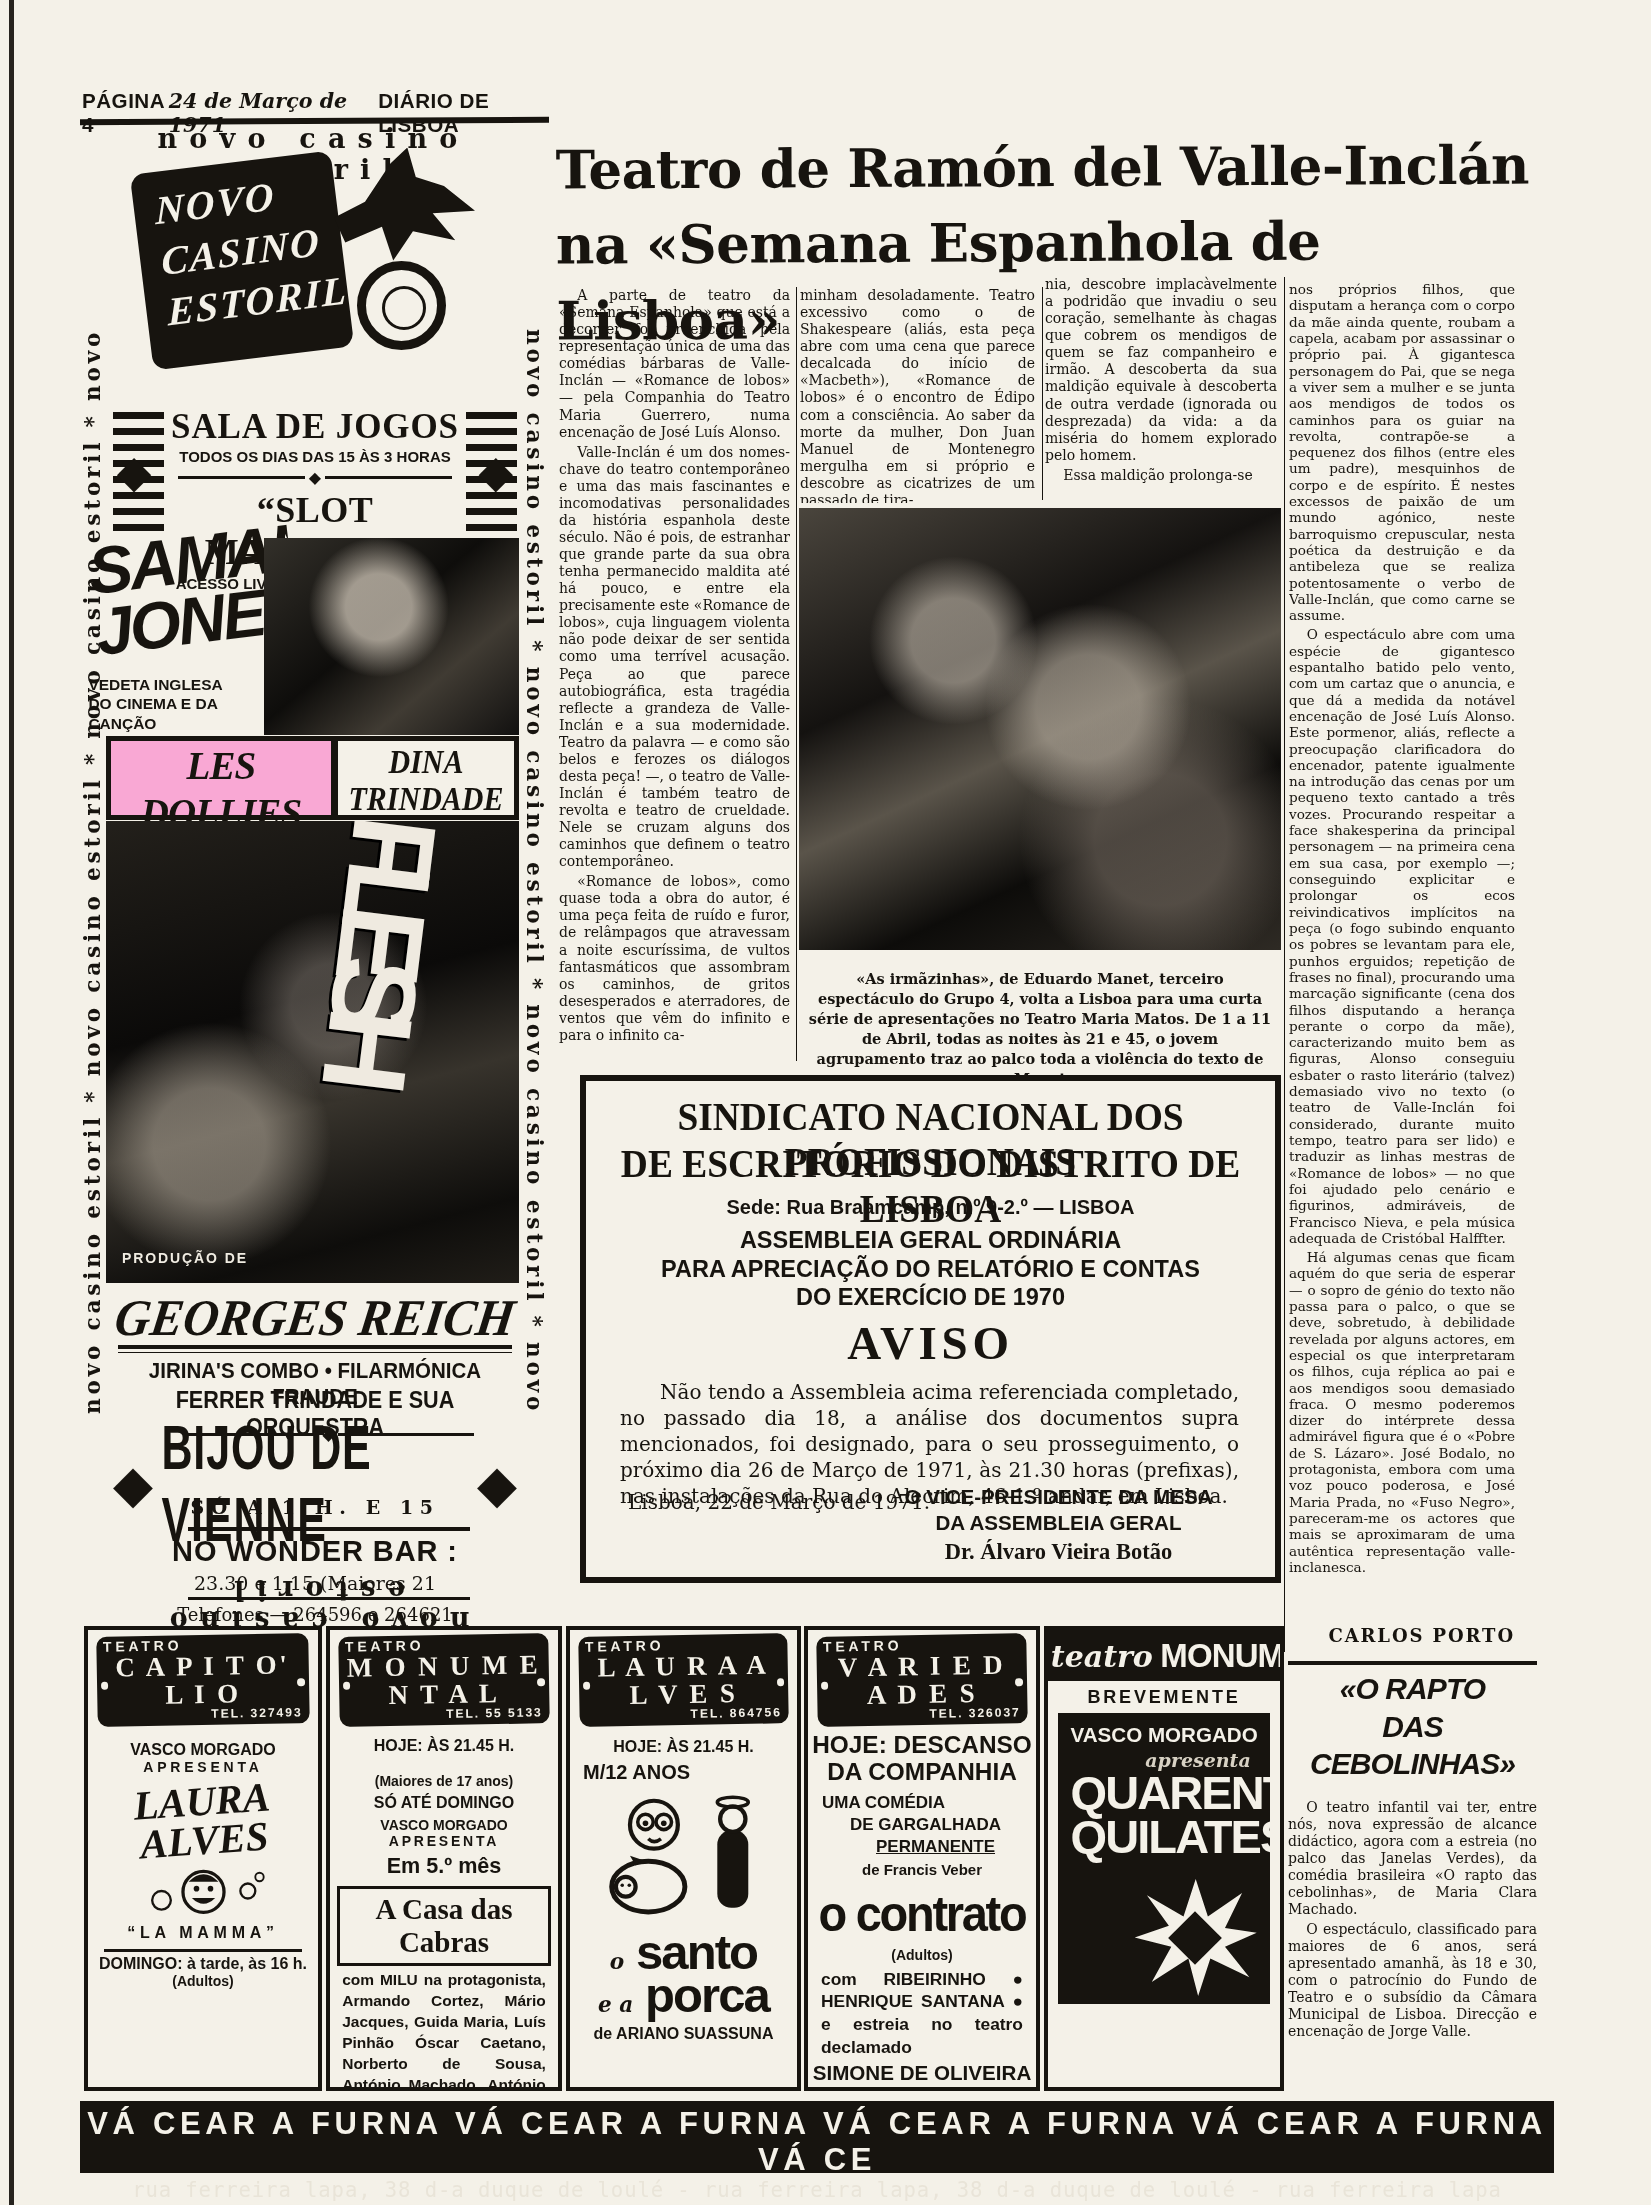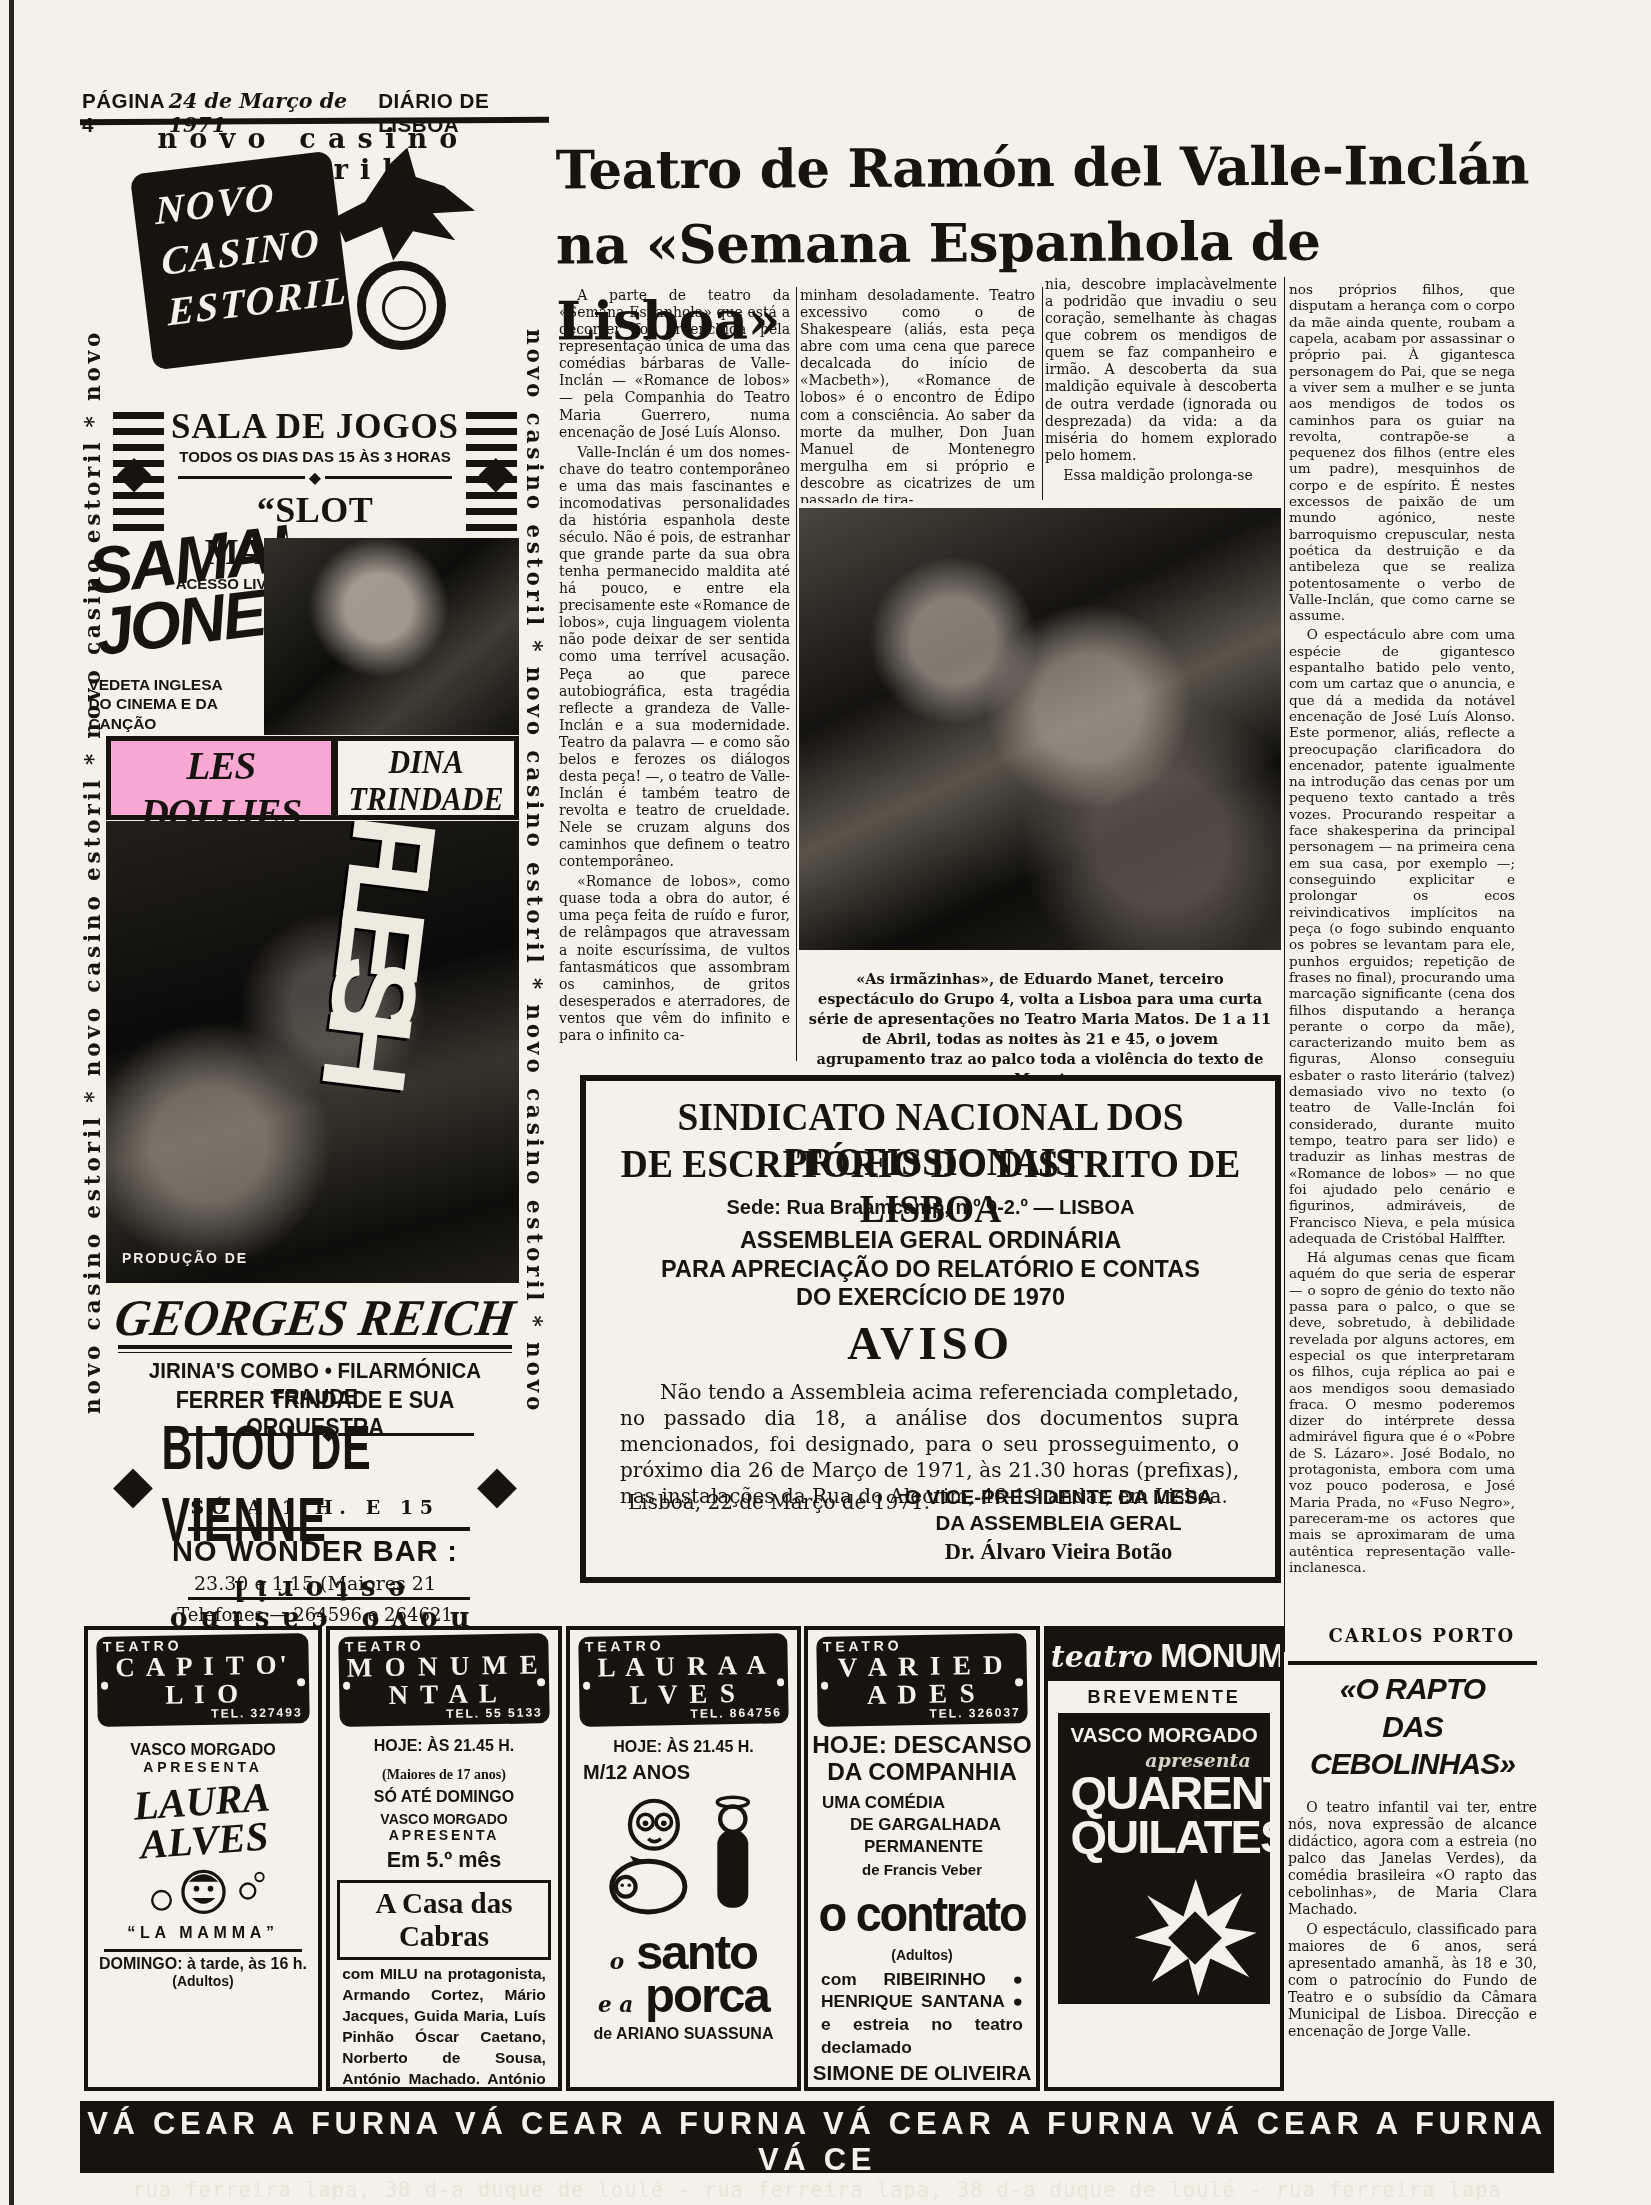--- a/index.html
+++ b/index.html
@@ -147,21 +147,21 @@
   .cap-sub{font:700 16px "Liberation Sans",sans-serif;letter-spacing:4.7px;margin-top:2.8px;}
   .cap-rule{width:86%;height:2.8px;background:#17140f;margin:6.6px auto 3.8px;}
   .mon-title{border:3.3px solid #17140f;margin:6.6px 6.6px 4.7px;padding:3.8px 1.9px;
              font:700 29px "Liberation Serif",serif;}
   .mon-cast{font:700 15.5px/1.35 "Liberation Sans",sans-serif;text-align:justify;margin:3.8px 12.2px;}
   .lau-draw{margin:3.8px auto 0;}
   .lau-title{font:800 49px "Liberation Sans",sans-serif;line-height:.88;letter-spacing:-1.9px;text-align:center;}
   .lau-title .sm{font:700 italic 21.6px "DejaVu Serif",serif;letter-spacing:0;}
   .var-desc{font:700 24.4px "Liberation Sans",sans-serif;line-height:1.1;margin-top:6.6px;}
   .var-com{font:700 17px "Liberation Sans",sans-serif;text-align:left;margin:6.6px 0 0 14px;line-height:1.3;}
-  .var-com .i2{margin-left:28px;} .var-com .i3{margin-left:42px;}
+  .var-com .i2{margin-left:28px;} .var-com .i3{margin-left:54px;text-decoration:underline;}
   .var-veber{font:700 15px "Liberation Sans",sans-serif;margin-top:2.8px;}
   .var-title{font:800 47px "Liberation Sans",sans-serif;letter-spacing:-2.3px;margin-top:8.4px;transform:scaleY(1.08);}
   .var-cast{font:700 17.4px/1.3 "Liberation Sans",sans-serif;text-align:justify;margin:4.7px 13px 0;}
   .var-star{font:700 20.6px "Liberation Sans",sans-serif;margin-top:2.8px;}
   .mon2-bar{background:#17140f;color:#f4f1e8;margin:0;padding:6.6px 2.8px;}
   .mon2-bar .scr{font:700 italic 30px "DejaVu Serif",serif;margin-right:7.5px;}
   .mon2-bar .blk{font:800 33px "Liberation Sans",sans-serif;letter-spacing:-0.9px;}
   .mon2-breve{font:700 18px "Liberation Sans",sans-serif;letter-spacing:2.8px;margin:5.6px 0;}
   .mon2-poster{position:relative;background:#17140f;color:#f4f1e8;margin:0 10.3px;height:291px;overflow:hidden;}
   .mon2-vm{font:700 20.6px "Liberation Sans",sans-serif;text-align:left;margin:9.4px 0 0 12.2px;}
@@ -357,21 +357,21 @@
 
   <div class="ad" style="left:326px;width:236px;">
     <div class="plate">
       <span class="screw sl"></span>
       <span class="screw sr"></span>
       <div class="pt">TEATRO</div>
       <div class="pn">M O N U M E N T A L</div>
       <div class="ptel">TEL. 55 5133</div>
     </div>
     <div class="adline" style="margin-top:12.2px;">HOJE: ÀS 21.45 H.</div>
-    <div class="adline sm" style="margin-top:12px;font-family:Liberation Serif, serif;">(Maiores de 17 anos)</div>
+    <div class="adline sm" style="margin-top:18px;">(Maiores de 17 anos)</div>
     <div class="adline">SÓ ATÉ DOMINGO</div>
     <div class="adline sm">VASCO MORGADO</div>
     <div class="adline sm" style="margin-top:0;letter-spacing:2.8px;">APRESENTA</div>
     <div class="adline" style="font-size:21.6px;">Em 5.º mês</div>
     <div class="mon-title">A Casa das Cabras</div>
     <div class="mon-cast">com MILU na protagonista, Armando Cortez, Mário Jacques, Guida Maria, Luís Pinhão Óscar Caetano, Norberto de Sousa, António Machado. António Semedo</div>
 
   </div>
 
   <div class="ad" style="left:566px;width:235px;">

